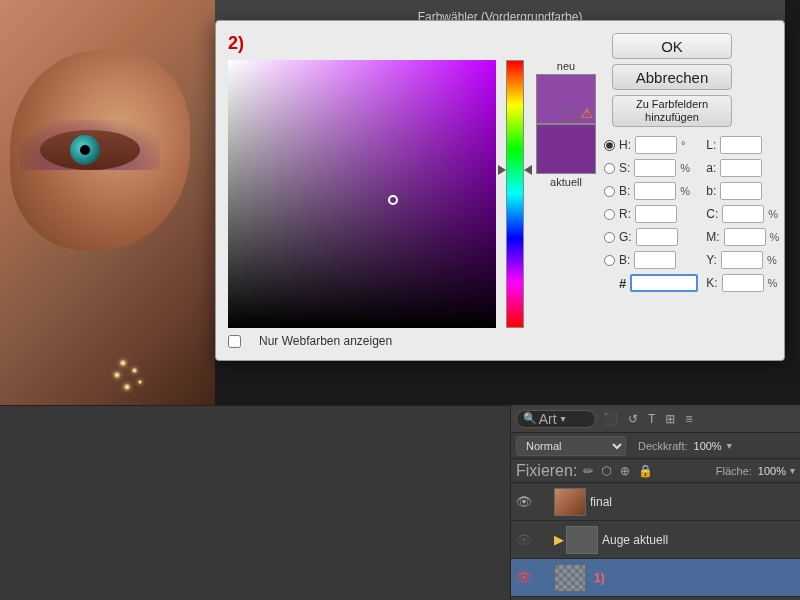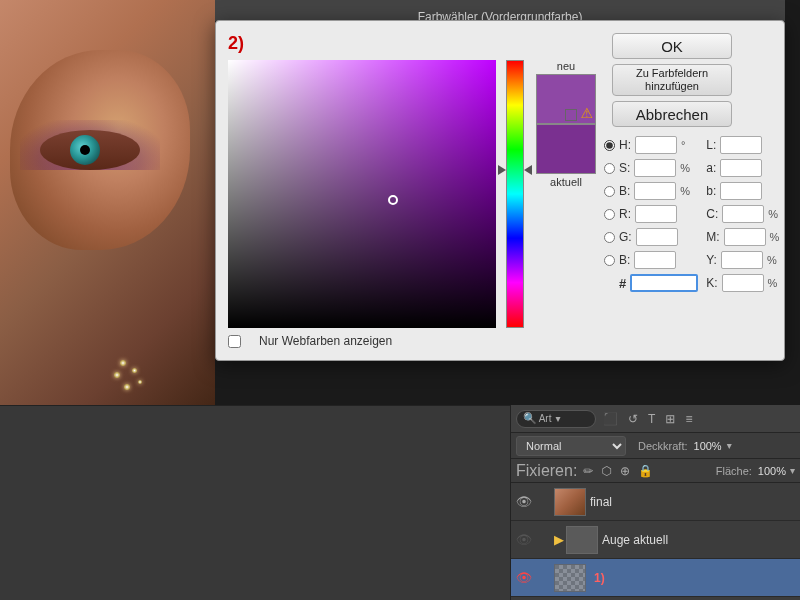--- a/index.html
+++ b/index.html
@@ -532,22 +532,22 @@
         <input type="checkbox" style="">
         <span class="checkbox-label">Nur Webfarben anzeigen</span>
       </div>
     </div>
 
     <div style="display:flex;flex-direction:column;gap:4px;flex:1;">
 
       <div class="btn-col" style="flex-direction:row;gap:6px;margin-bottom:4px;">
         <div style="display:flex;flex-direction:column;gap:5px;">
           <button class="dialog-btn ok-btn">OK</button>
+          <button class="dialog-btn">Abbrechen</button>
           <button class="dialog-btn" style="font-size:11px;width:120px;padding:2px;height:auto;min-height:26px;white-space:normal;line-height:1.2;">Zu Farbfeldern hinzufügen</button>
-          <button class="dialog-btn">Abbrechen</button>
         </div>
       </div>
 
       <div style="display:flex;gap:8px;">
 
         <div class="left-fields">
 
           <div class="field-row">
             <input type="radio" name="colormode" class="radio-btn" checked="" style="">
             <span class="field-label">H:</span>
@@ -640,21 +640,21 @@
   </div>
 </div>
 
 <div class="bottom-panel">
 
   <div class="layers-panel">
 
     <div class="layers-toolbar">
       <div class="toolbar-search">
         <span>🔍</span>
-        <span style="color:#aaa;font-size:10px;margin-left:2px;">Art</span>
+        <span style="color:#aaa;font-size:14px;margin-left:2px;">Art</span>
         <span style="color:#aaa;font-size:10px;margin-left:4px;">▾</span>
       </div>
       <span class="toolbar-icon-btn">⬛</span>
       <span class="toolbar-icon-btn">↺</span>
       <span class="toolbar-icon-btn">T</span>
       <span class="toolbar-icon-btn">⊞</span>
       <span class="toolbar-icon-btn">≡</span>
     </div>
 
     <div class="blend-row">

